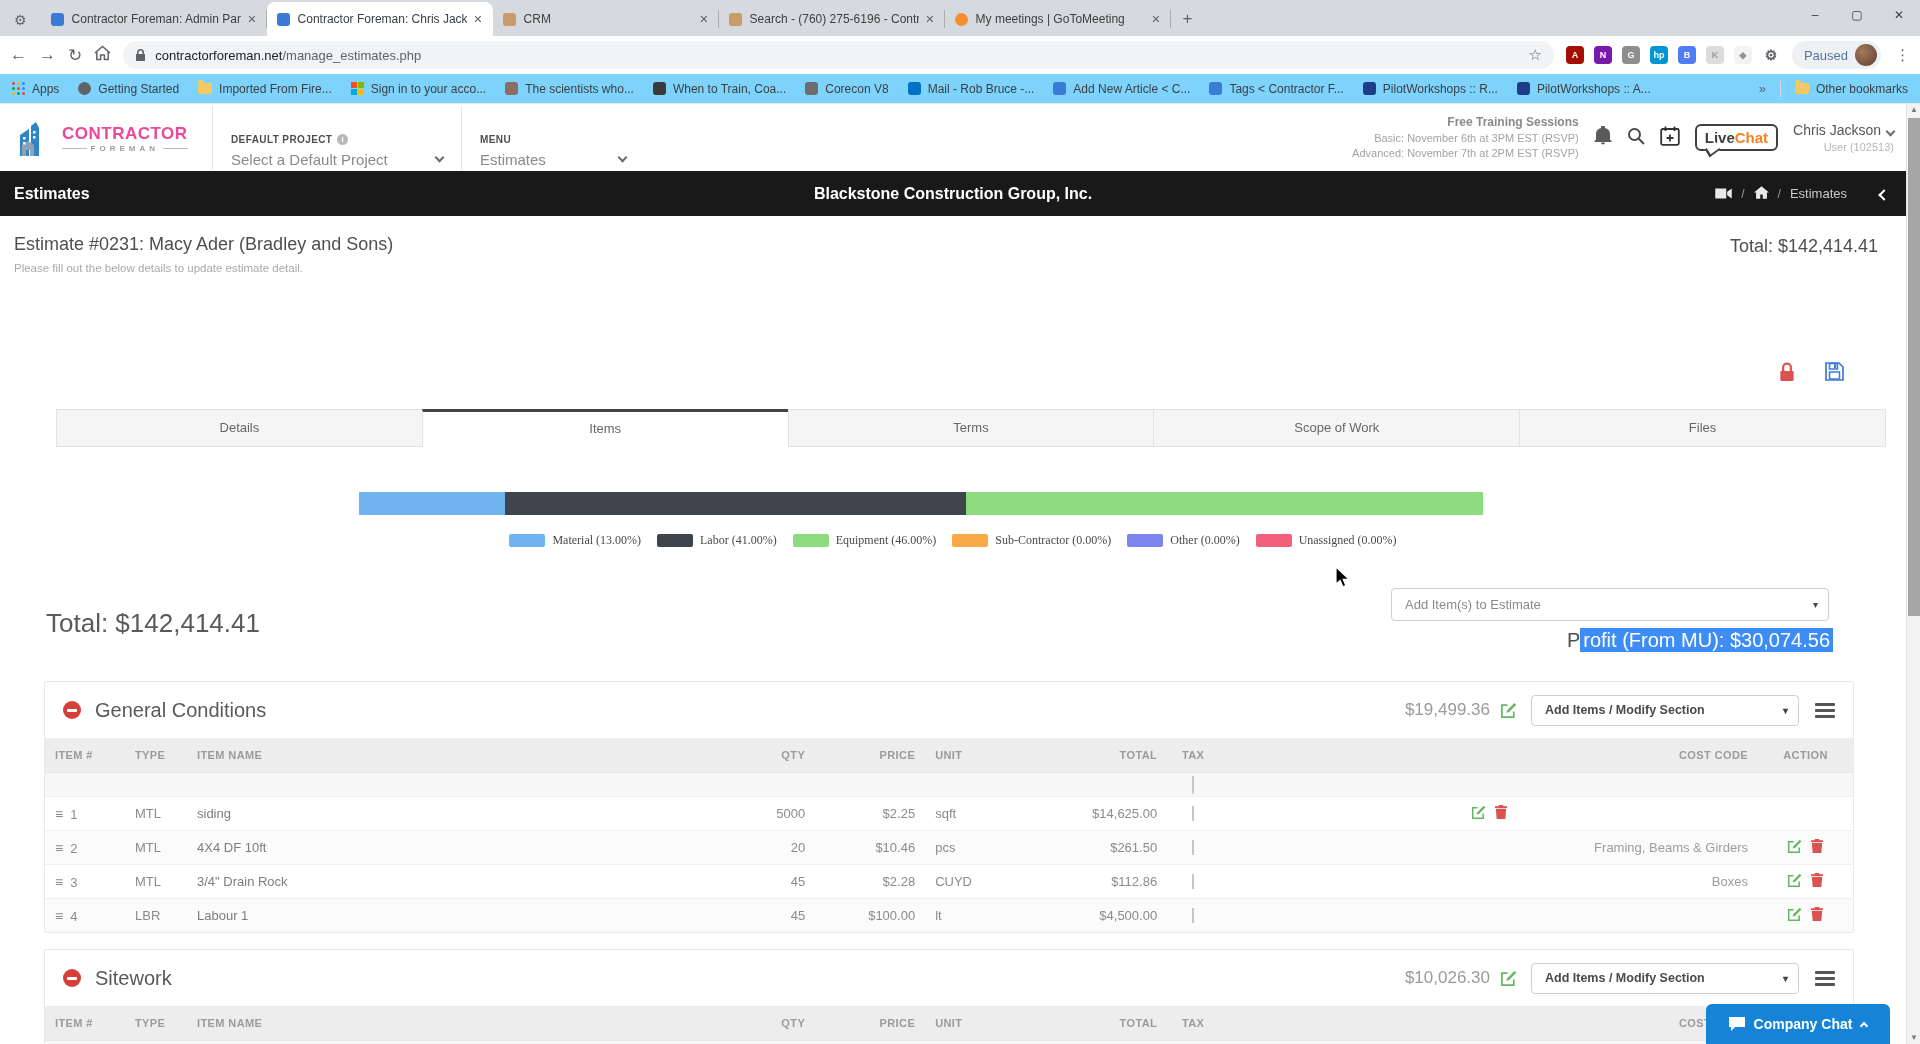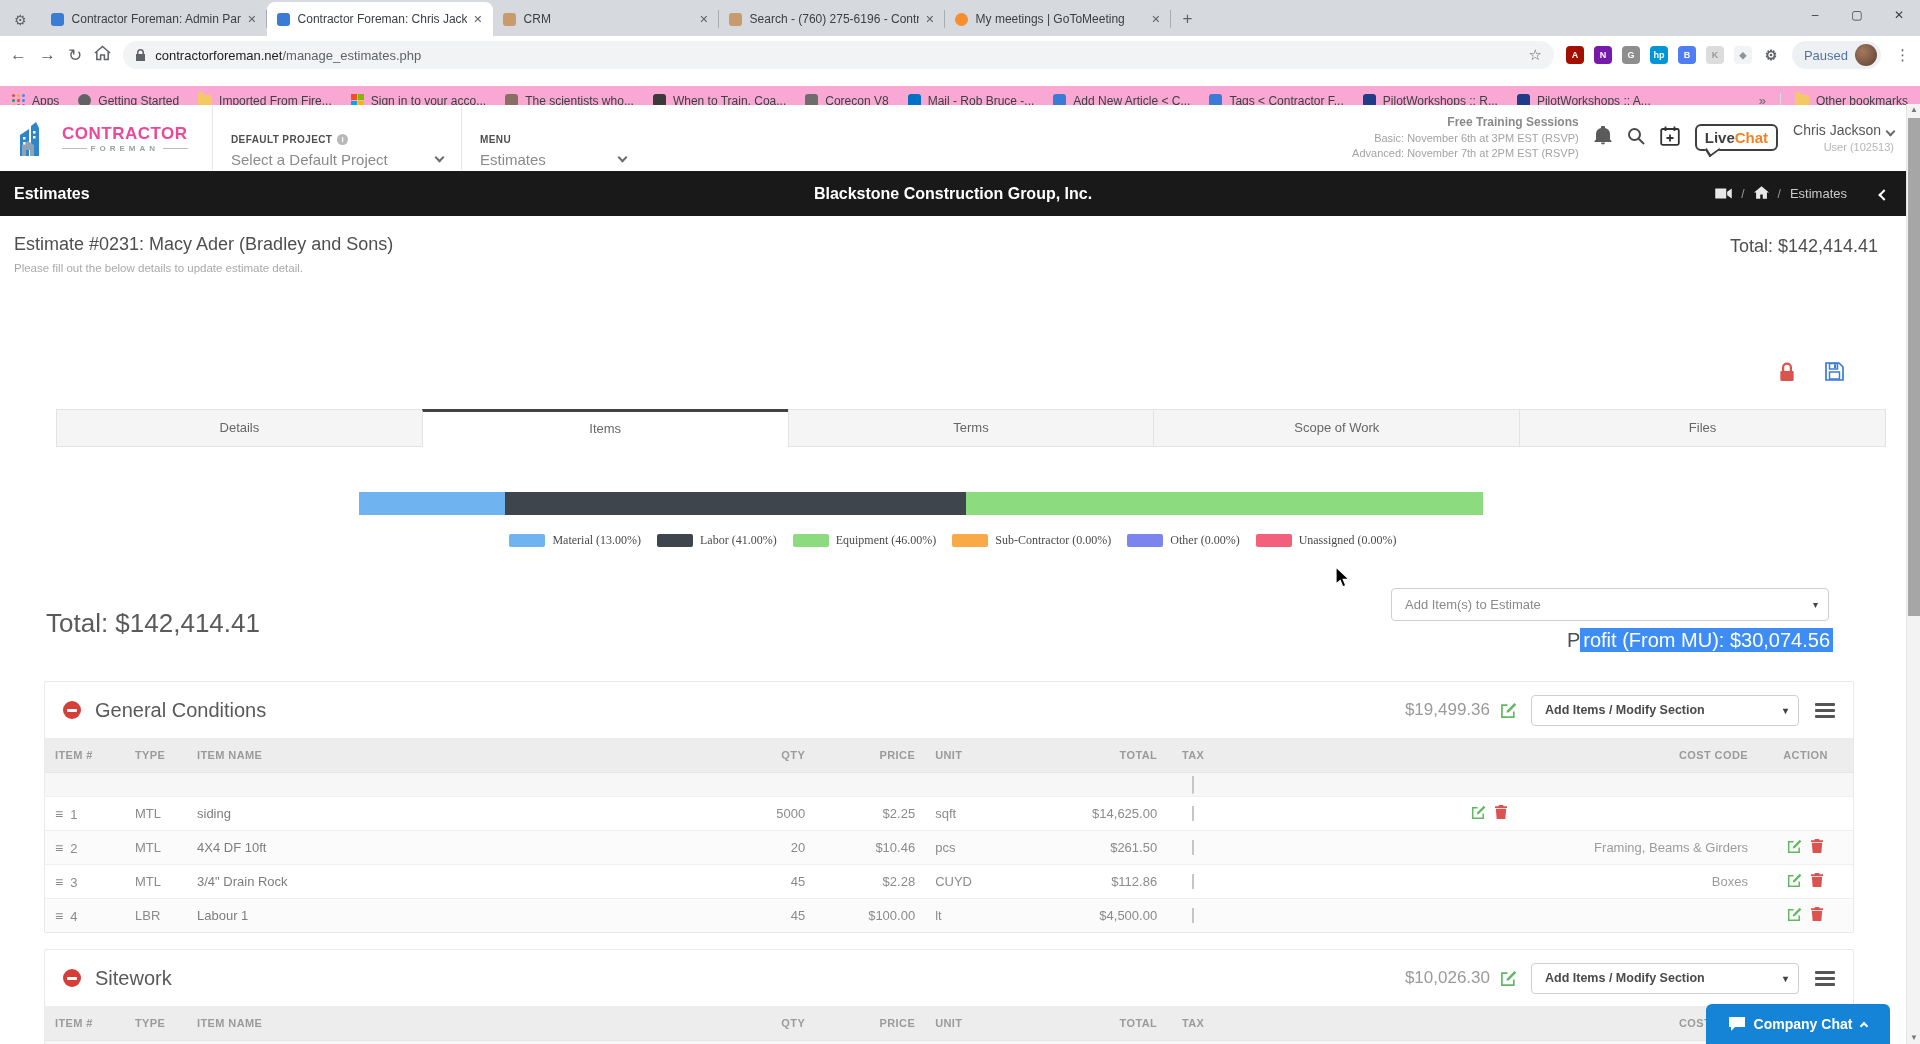--- a/index.html
+++ b/index.html
@@ -29,21 +29,21 @@
   .url .dom { color:#202124; }
   .url .pth { color:#5f6368; }
   .ob-star { margin-left:auto; font-size:15px; color:#5f6368; }
   .extrow { display:flex; align-items:center; gap:10px; }
   .ext { width:18px; height:18px; border-radius:4px; display:flex; align-items:center; justify-content:center; font-size:9px; font-weight:700; }
   .paused { height:28px; background:#eef1f4; border-radius:14px; display:flex; align-items:center; padding:0 4px 0 12px; gap:7px; }
   .paused-label { font-size:13px; color:#54749e; }
   .avatar { width:22px; height:22px; border-radius:50%; background:radial-gradient(circle at 35% 35%, #a4795c, #5d4034); }
   .kebab { font-size:15px; color:#5f6368; margin-left:2px; }
 
-  .bookmarks { position:absolute; top:74px; left:0; right:0; height:30px; background:#f9a8d4; border-bottom:1px solid #e7e7e7; display:flex; align-items:center; padding:0 12px; gap:19px; font-size:12px; color:#3c4043;margin-top:12px; }
+  .bookmarks { position:absolute; top:74px; left:0; right:0; height:30px; background:#7dd3fc; border-bottom:1px solid #e7e7e7; display:flex; align-items:center; padding:0 12px; gap:19px; font-size:12px; color:#3c4043; }
   .bm { display:flex; align-items:center; gap:7px; white-space:nowrap; }
   .bmicon { width:13px; height:13px; border-radius:3px; flex:0 0 13px; }
   .bmicon.circle { border-radius:50%; }
   .appsgrid { width:13px; height:13px; display:grid; grid-template-columns:repeat(3,1fr); gap:1.5px; }
   .appsgrid i { border-radius:50%; }
   .appsgrid i:nth-child(1){background:#e8453c}.appsgrid i:nth-child(2){background:#f4b400}.appsgrid i:nth-child(3){background:#4285f4}
   .appsgrid i:nth-child(4){background:#0f9d58}.appsgrid i:nth-child(5){background:#e8453c}.appsgrid i:nth-child(6){background:#4285f4}
   .appsgrid i:nth-child(7){background:#f4b400}.appsgrid i:nth-child(8){background:#0f9d58}.appsgrid i:nth-child(9){background:#e8453c}
   .msgrid { width:13px; height:13px; display:grid; grid-template-columns:1fr 1fr; gap:1.5px; }
   .msgrid i:nth-child(1){background:#f25022}.msgrid i:nth-child(2){background:#7fba00}

